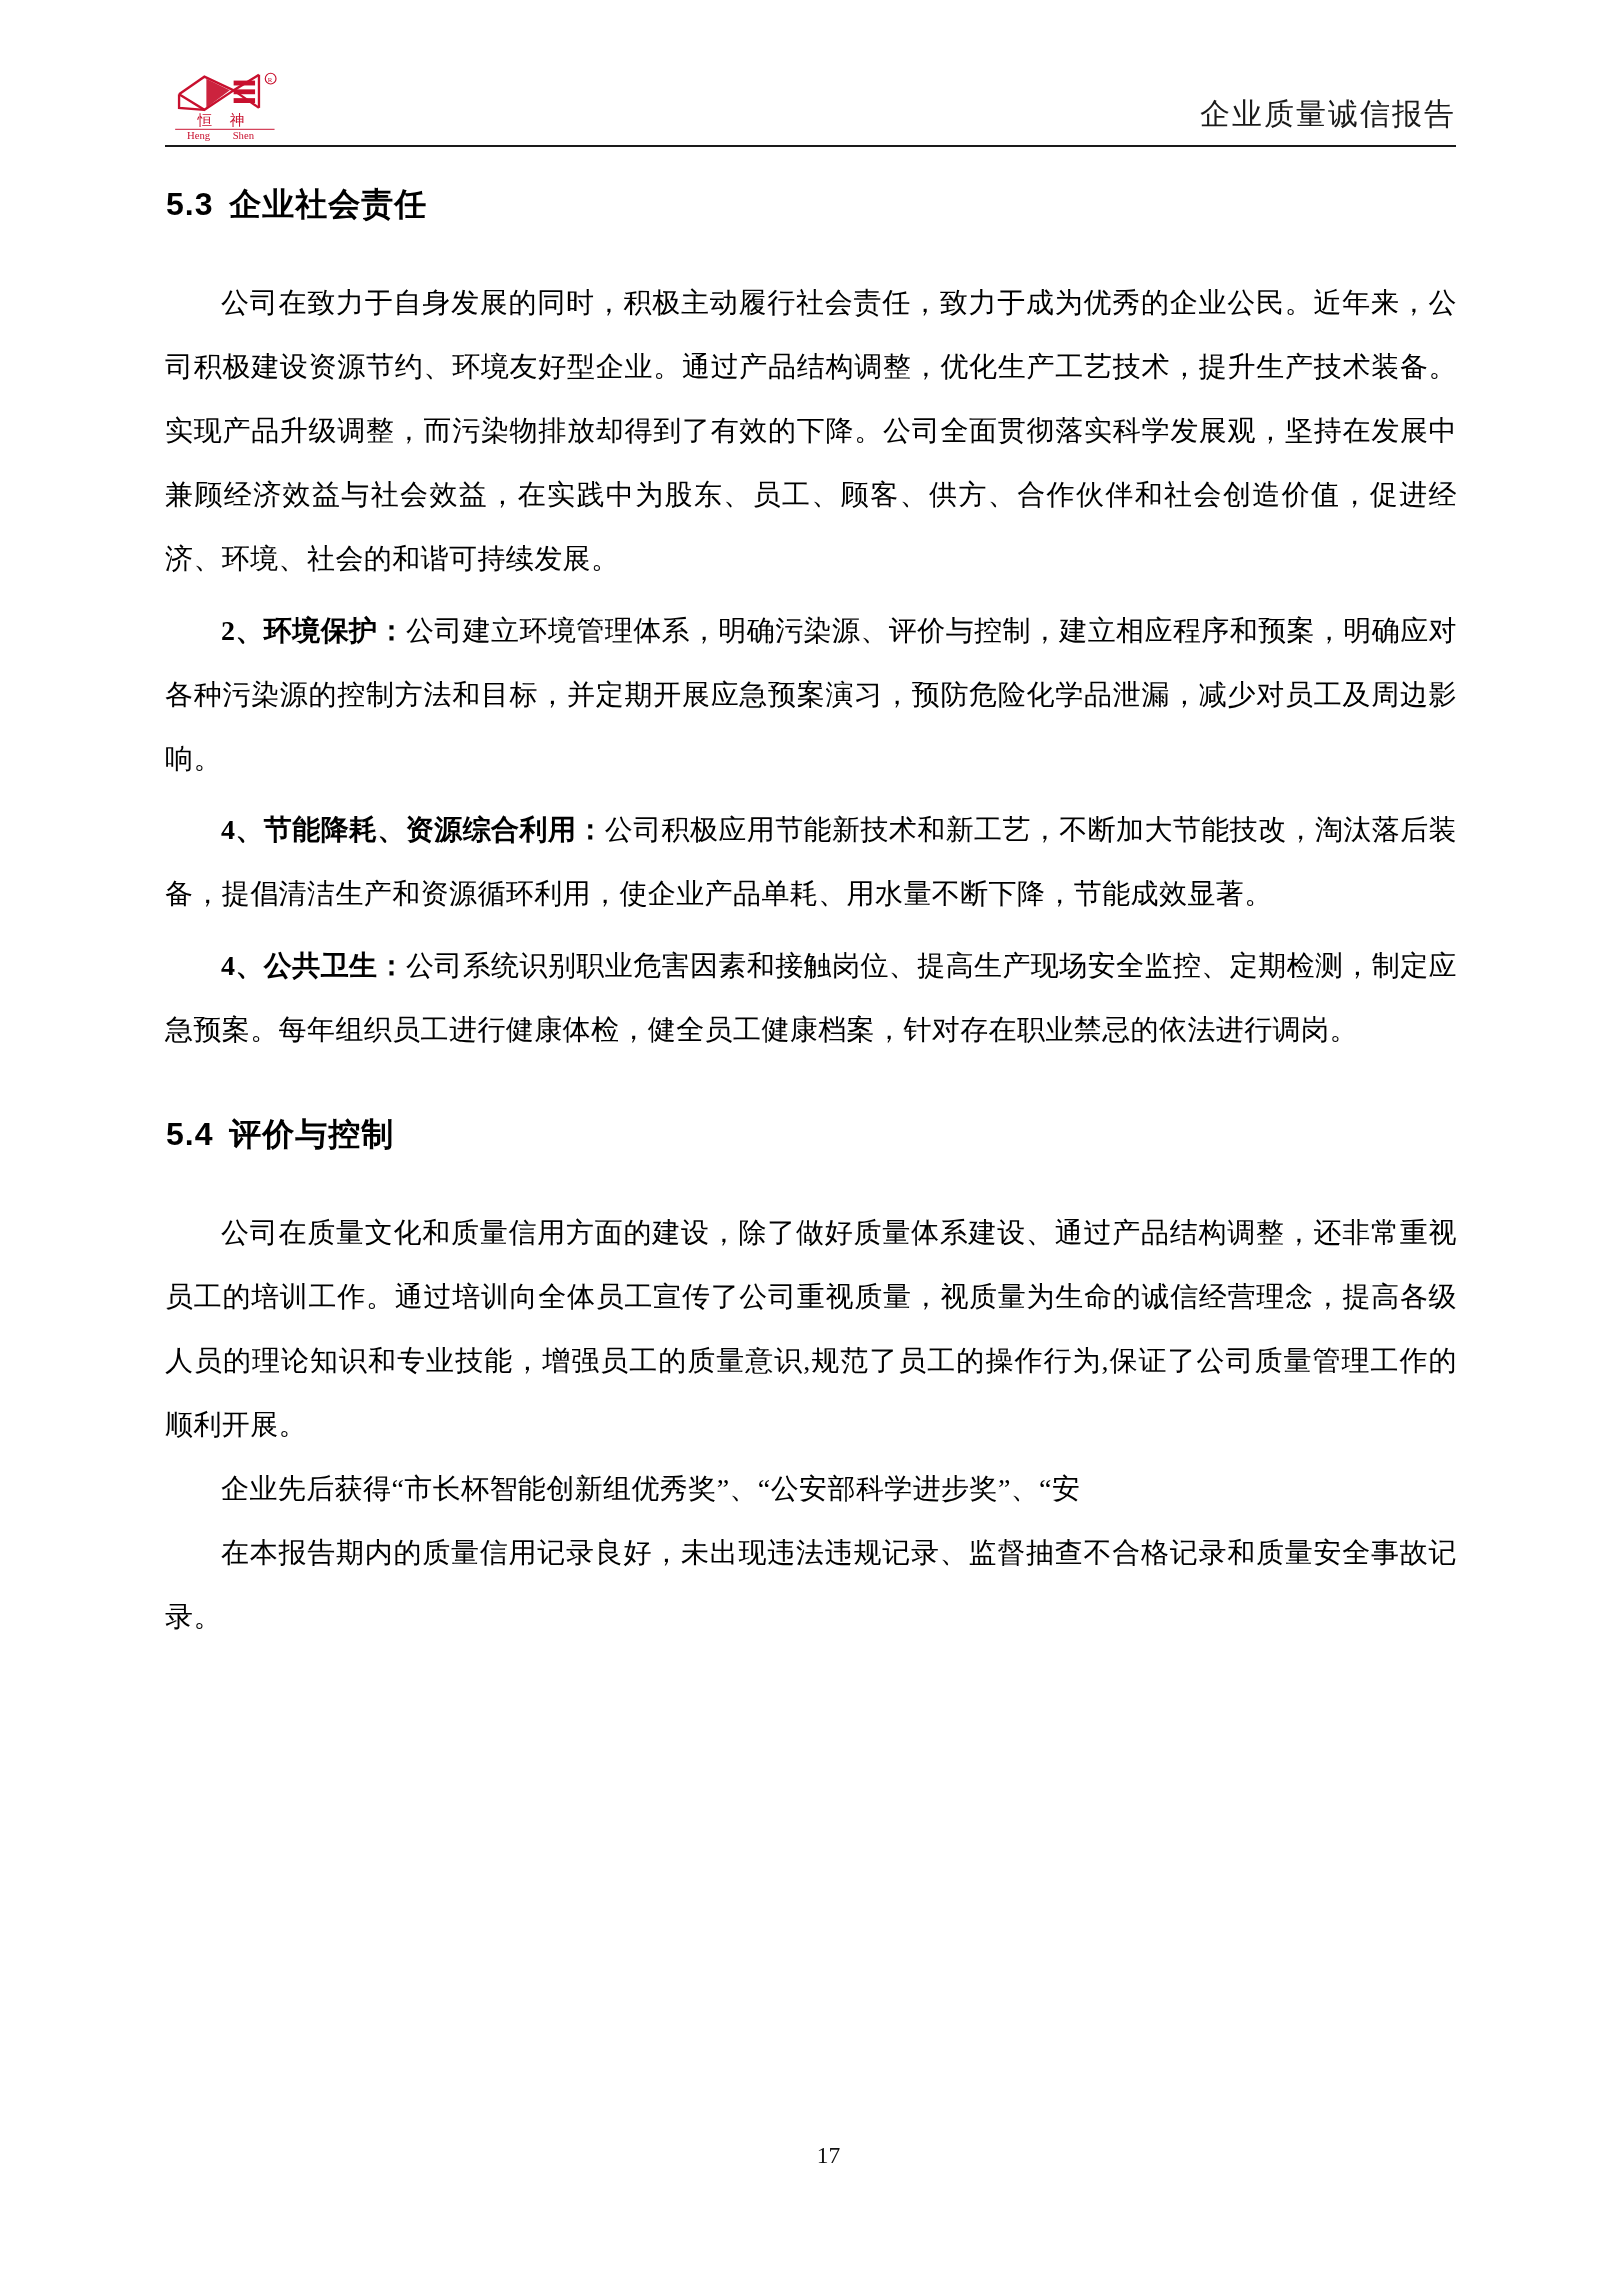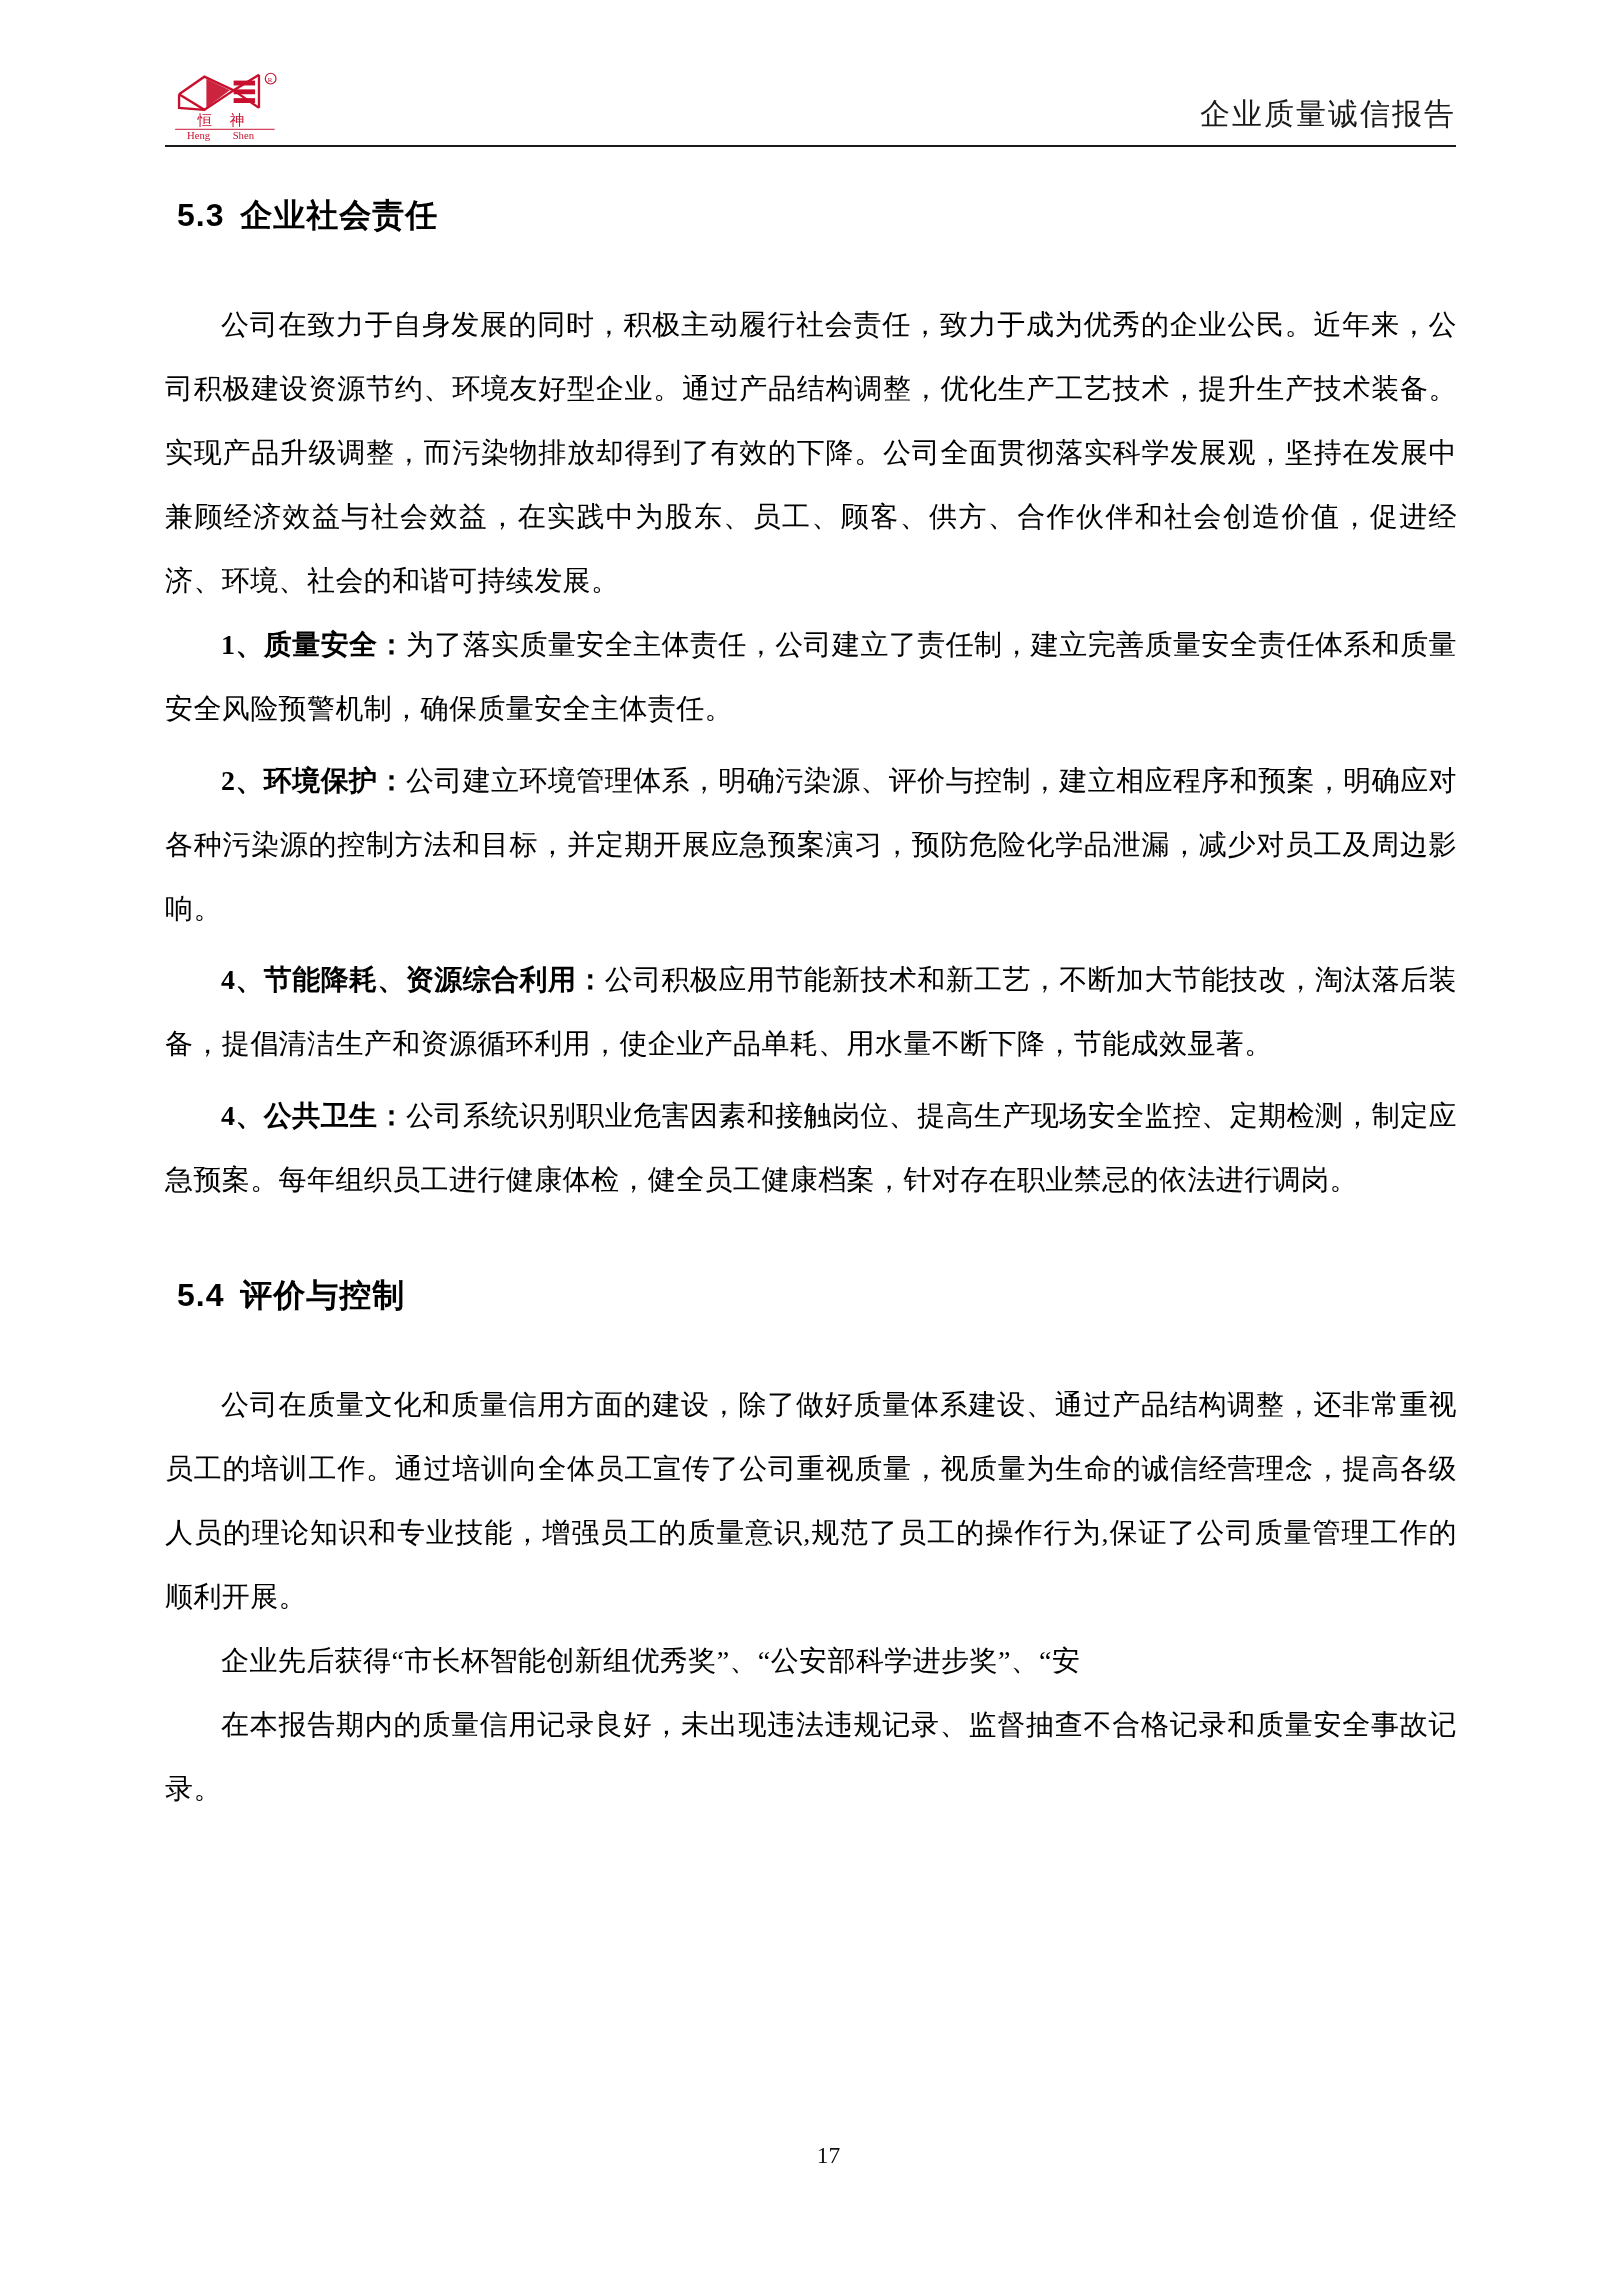--- a/index.html
+++ b/index.html
@@ -59,21 +59,21 @@
     top: 181px;
     left: 165px;
     width: 1292px;
   }
 
   h2.section {
     font-family: "Liberation Sans", sans-serif;
     font-size: 32px;
     font-weight: bold;
     color: #000000;
-    margin: 12px;
+    margin: 1px;
     letter-spacing: 1px;
     line-height: 1.4;
   }
   .sec-num { margin-right: 15.7px; }
 
   p.para {
     font-size: 28px;
     line-height: 64px;
     margin: 0;
     text-align: justify;
@@ -136,21 +136,20 @@
 
   <div class="content">
 
     <h2 class="section">
       <span class="sec-num">5.3</span><span>企业社会责任</span>
     </h2>
     <div class="gap-after-heading"></div>
 
     <p class="para indent">公司在致力于自身发展的同时，积极主动履行社会责任，致力于成为优秀的企业公民。近年来，公司积极建设资源节约、环境友好型企业。通过产品结构调整，优化生产工艺技术，提升生产技术装备。实现产品升级调整，而污染物排放却得到了有效的下降。公司全面贯彻落实科学发展观，坚持在发展中兼顾经济效益与社会效益，在实践中为股东、员工、顾客、供方、合作伙伴和社会创造价值，促进经济、环境、社会的和谐可持续发展。</p>
 
-    <p class="para indent"><span class="bold">1、质量安全：</span><span>为了落实质量安全主体责任，公司建立了责任制，建立完善质量安全责任体系和质量安全风险预警机制，确保质量安全主体责任。</span></p>
 
     <div class="gap-small"></div>
     <p class="para indent"><span class="bold">2、环境保护：</span><span>公司建立环境管理体系，明确污染源、评价与控制，建立相应程序和预案，明确应对各种污染源的控制方法和目标，并定期开展应急预案演习，预防危险化学品泄漏，减少对员工及周边影响。</span></p>
 
     <div class="gap-small"></div>
     <p class="para indent"><span class="bold">4、节能降耗、资源综合利用：</span><span>公司积极应用节能新技术和新工艺，不断加大节能技改，淘汰落后装备，提倡清洁生产和资源循环利用，使企业产品单耗、用水量不断下降，节能成效显著。</span></p>
 
     <div class="gap-small"></div>
     <p class="para indent"><span class="bold">4、公共卫生：</span><span>公司系统识别职业危害因素和接触岗位、提高生产现场安全监控、定期检测，制定应急预案。每年组织员工进行健康体检，健全员工健康档案，针对存在职业禁忌的依法进行调岗。</span></p>
 

